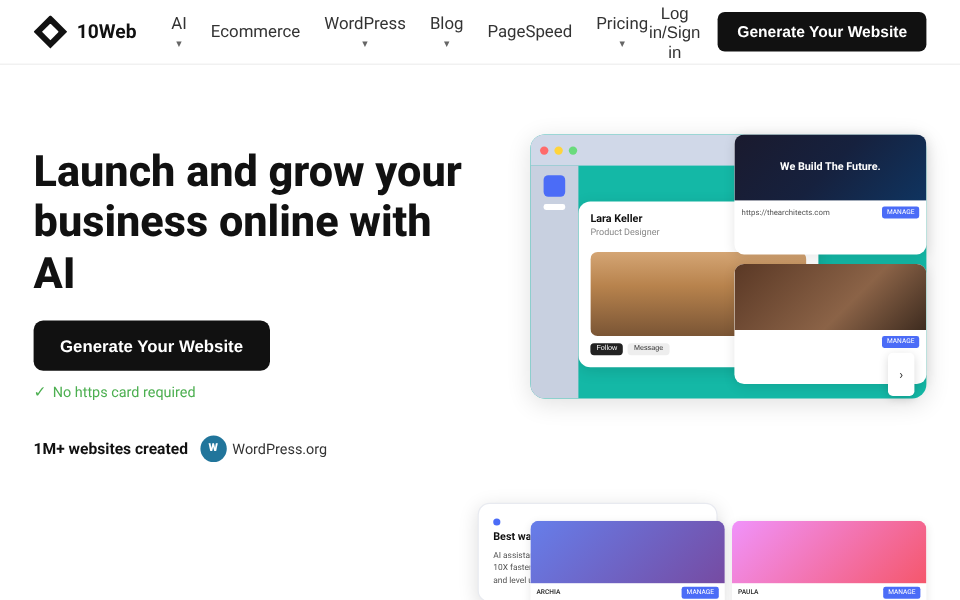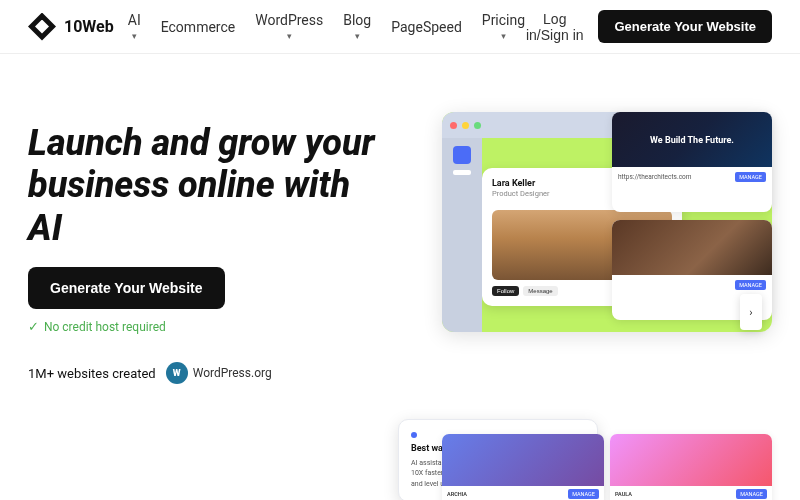--- a/index.html
+++ b/index.html
@@ -4,21 +4,21 @@
   <style>
     * { margin: 0; padding: 0; box-sizing: border-box; }
     body { font-family: -apple-system, BlinkMacSystemFont, 'Segoe UI', Roboto, sans-serif; background: #fff; width: 800px; height: 500px; overflow: hidden; }
 
     
     nav {
       display: flex; align-items: center; justify-content: space-between;
       padding: 0 28px; height: 54px; border-bottom: 1px solid #eee;
       background: #fff;
     }
-    .nav-left { display: flex; align-items: center; gap: 14px; }
+    .nav-left { display: flex; align-items: center; gap: 29px; }
     .logo { display: flex; align-items: center; gap: 8px; font-weight: 700; font-size: 16px; color: #111; text-decoration: none; }
     .logo-diamond {
       width: 28px; height: 28px;
       background: #111;
       clip-path: polygon(50% 0%, 100% 50%, 50% 100%, 0% 50%);
       display: flex; align-items: center; justify-content: center;
     }
     .logo-diamond-inner {
       width: 14px; height: 14px;
       background: #fff;
@@ -34,21 +34,21 @@
       padding: 9px 16px; font-size: 13px; font-weight: 600; cursor: pointer;
       white-space: nowrap;
     }
 
     
     .hero {
       display: flex; align-items: flex-start; justify-content: space-between;
       padding: 48px 28px 0 28px; height: calc(500px - 54px);
     }
     .hero-left { flex: 0 0 360px; padding-top: 20px; }
-    .hero-title { font-size: 36px; font-weight: 800; line-height: 1.18; color: #111; margin-bottom: 18px; font-style: italic; }
+    .hero-title { font-size: 36px; font-weight: 800; line-height: 1.18; color: #111; margin-bottom: 18px; }
     .hero-sub { font-size: 14.5px; color: #444; line-height: 1.6; max-width: 320px; margin-bottom: 28px; }
     .cta-btn-hero {
       background: #111; color: #fff; border: none; border-radius: 8px;
       padding: 13px 22px; font-size: 14px; font-weight: 700; cursor: pointer;
       display: inline-block; margin-bottom: 10px;
     }
     .no-credit { font-size: 12px; color: #4caf50; display: flex; align-items: center; gap: 5px; margin-bottom: 28px; }
     .check-icon { color: #4caf50; font-size: 13px; }
     .footer-logos { display: flex; align-items: center; gap: 10px; font-size: 12px; color: #555; }
     .wp-logo { display: flex; align-items: center; gap: 5px; font-size: 12px; color: #333; }
@@ -56,21 +56,21 @@
       width: 22px; height: 22px; background: #21759b; border-radius: 50%;
       display: flex; align-items: center; justify-content: center; color: #fff; font-size: 9px; font-weight: 900;
     }
 
     
     .hero-right { flex: 1; position: relative; height: 420px; margin-left: 10px; }
 
     
     .main-card {
       position: absolute; top: 10px; right: 0; width: 330px; height: 220px;
-      background: #bef264; border-radius: 12px; overflow: hidden;
+      background: #14b8a6; border-radius: 12px; overflow: hidden;
       box-shadow: 0 4px 20px rgba(0,0,0,0.12);
     }
     .main-card-header {
       height: 26px; background: #d0d8e8; display: flex; align-items: center; padding: 0 8px; gap: 5px;
     }
     .dot { width: 7px; height: 7px; border-radius: 50%; }
     .dot-r { background: #ff6b6b; }
     .dot-y { background: #ffd43b; }
     .dot-g { background: #69db7c; }
     .main-card-body { display: flex; height: calc(100% - 26px); }
@@ -210,24 +210,24 @@
   </div>
 </nav>
 
 <div class="hero">
 
   <div class="hero-left">
     <h1 class="hero-title">Launch and grow your business online with AI</h1>
     <button class="cta-btn-hero">Generate Your Website</button>
     <div class="no-credit">
       <span class="check-icon">✓</span>
-      <span>No credit host required</span>
+      <span>No https card required</span>
     </div>
     <div class="footer-logos">
-      <span style="font-weight:400;font-size:13px;color:#111;">1M+ websites created</span>
+      <span style="font-weight:700;font-size:13px;color:#111;">1M+ websites created</span>
       <div class="wp-logo">
         <div class="wp-circle">W</div>
         <span>WordPress.org</span>
       </div>
     </div>
   </div>
 
   <div class="hero-right">
 
 

